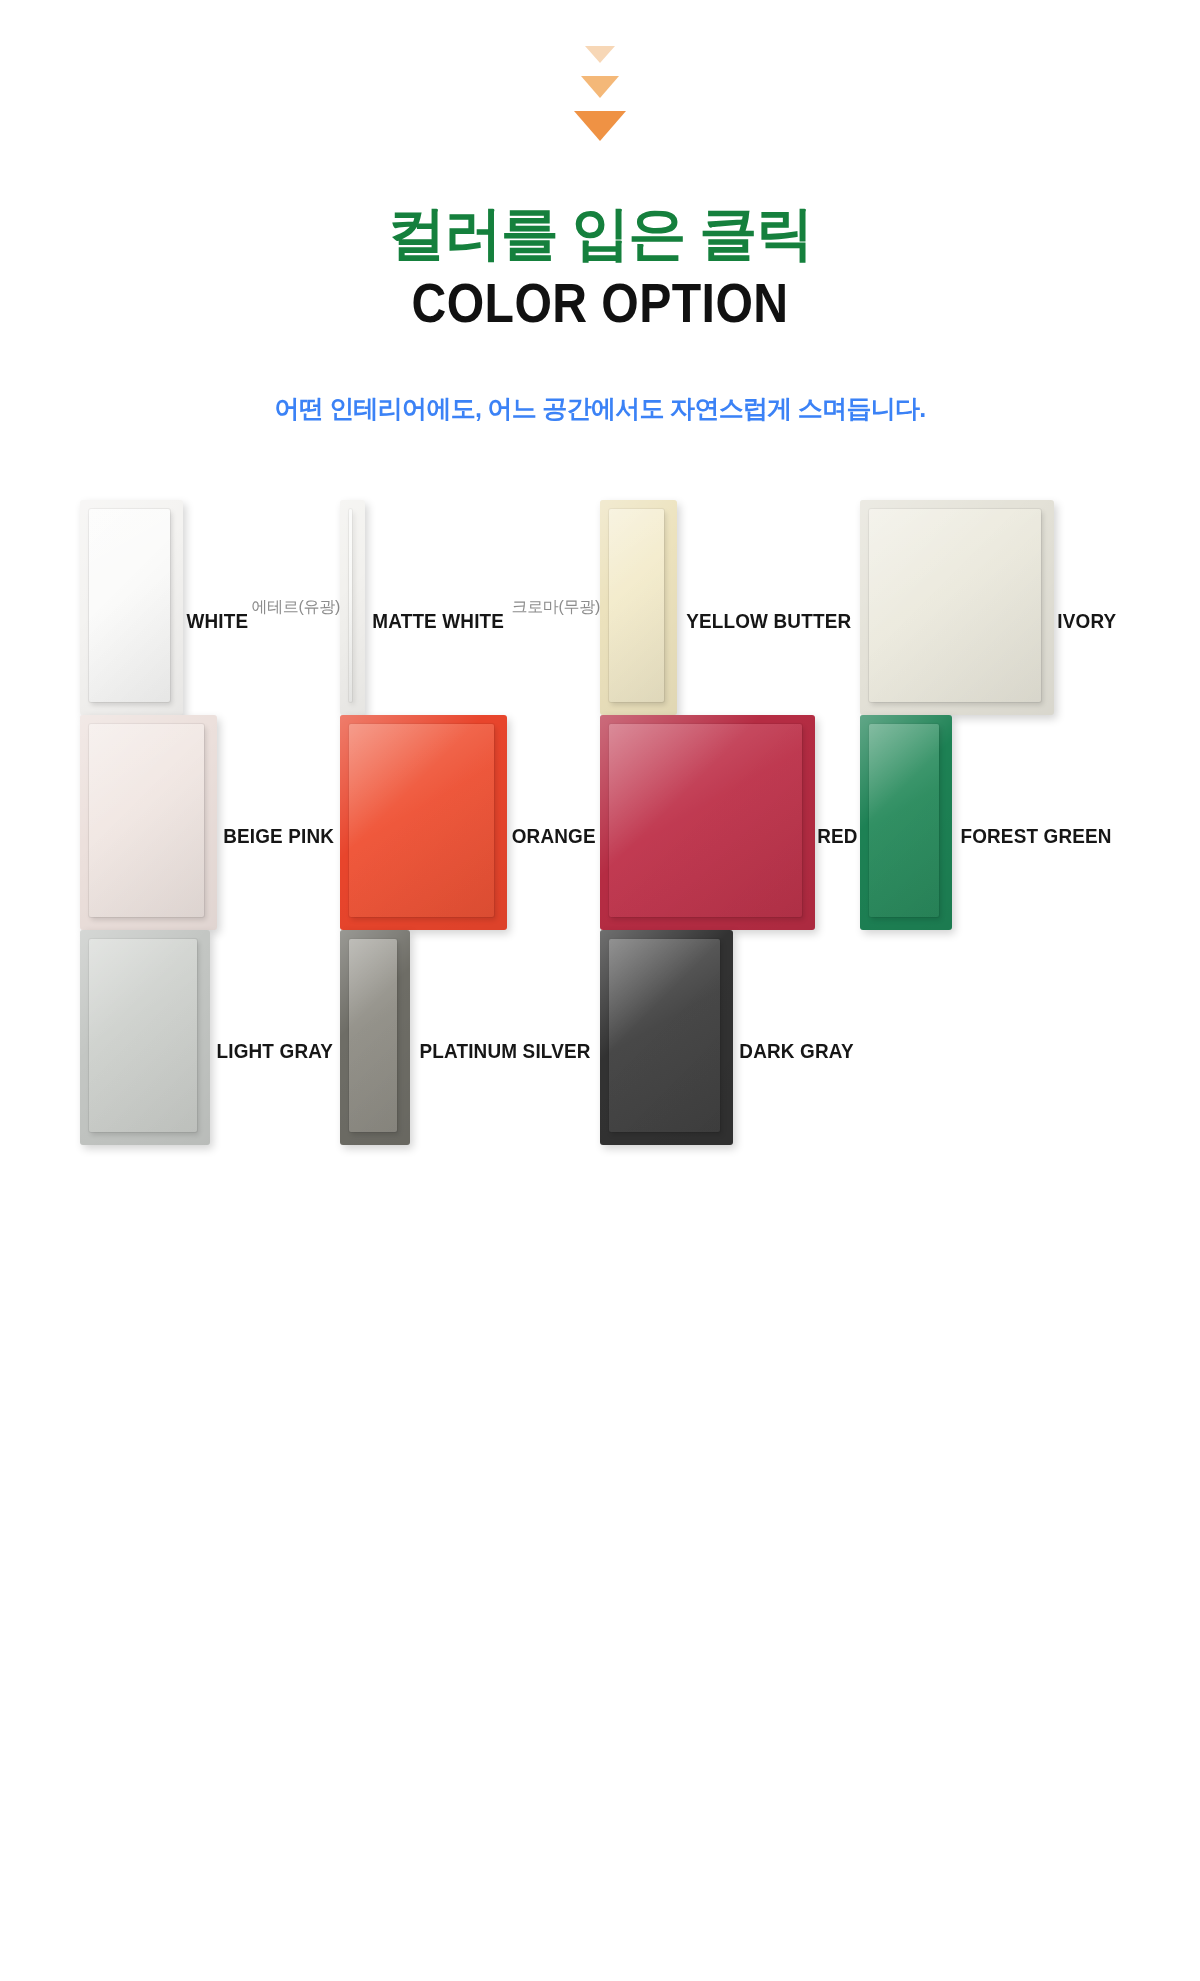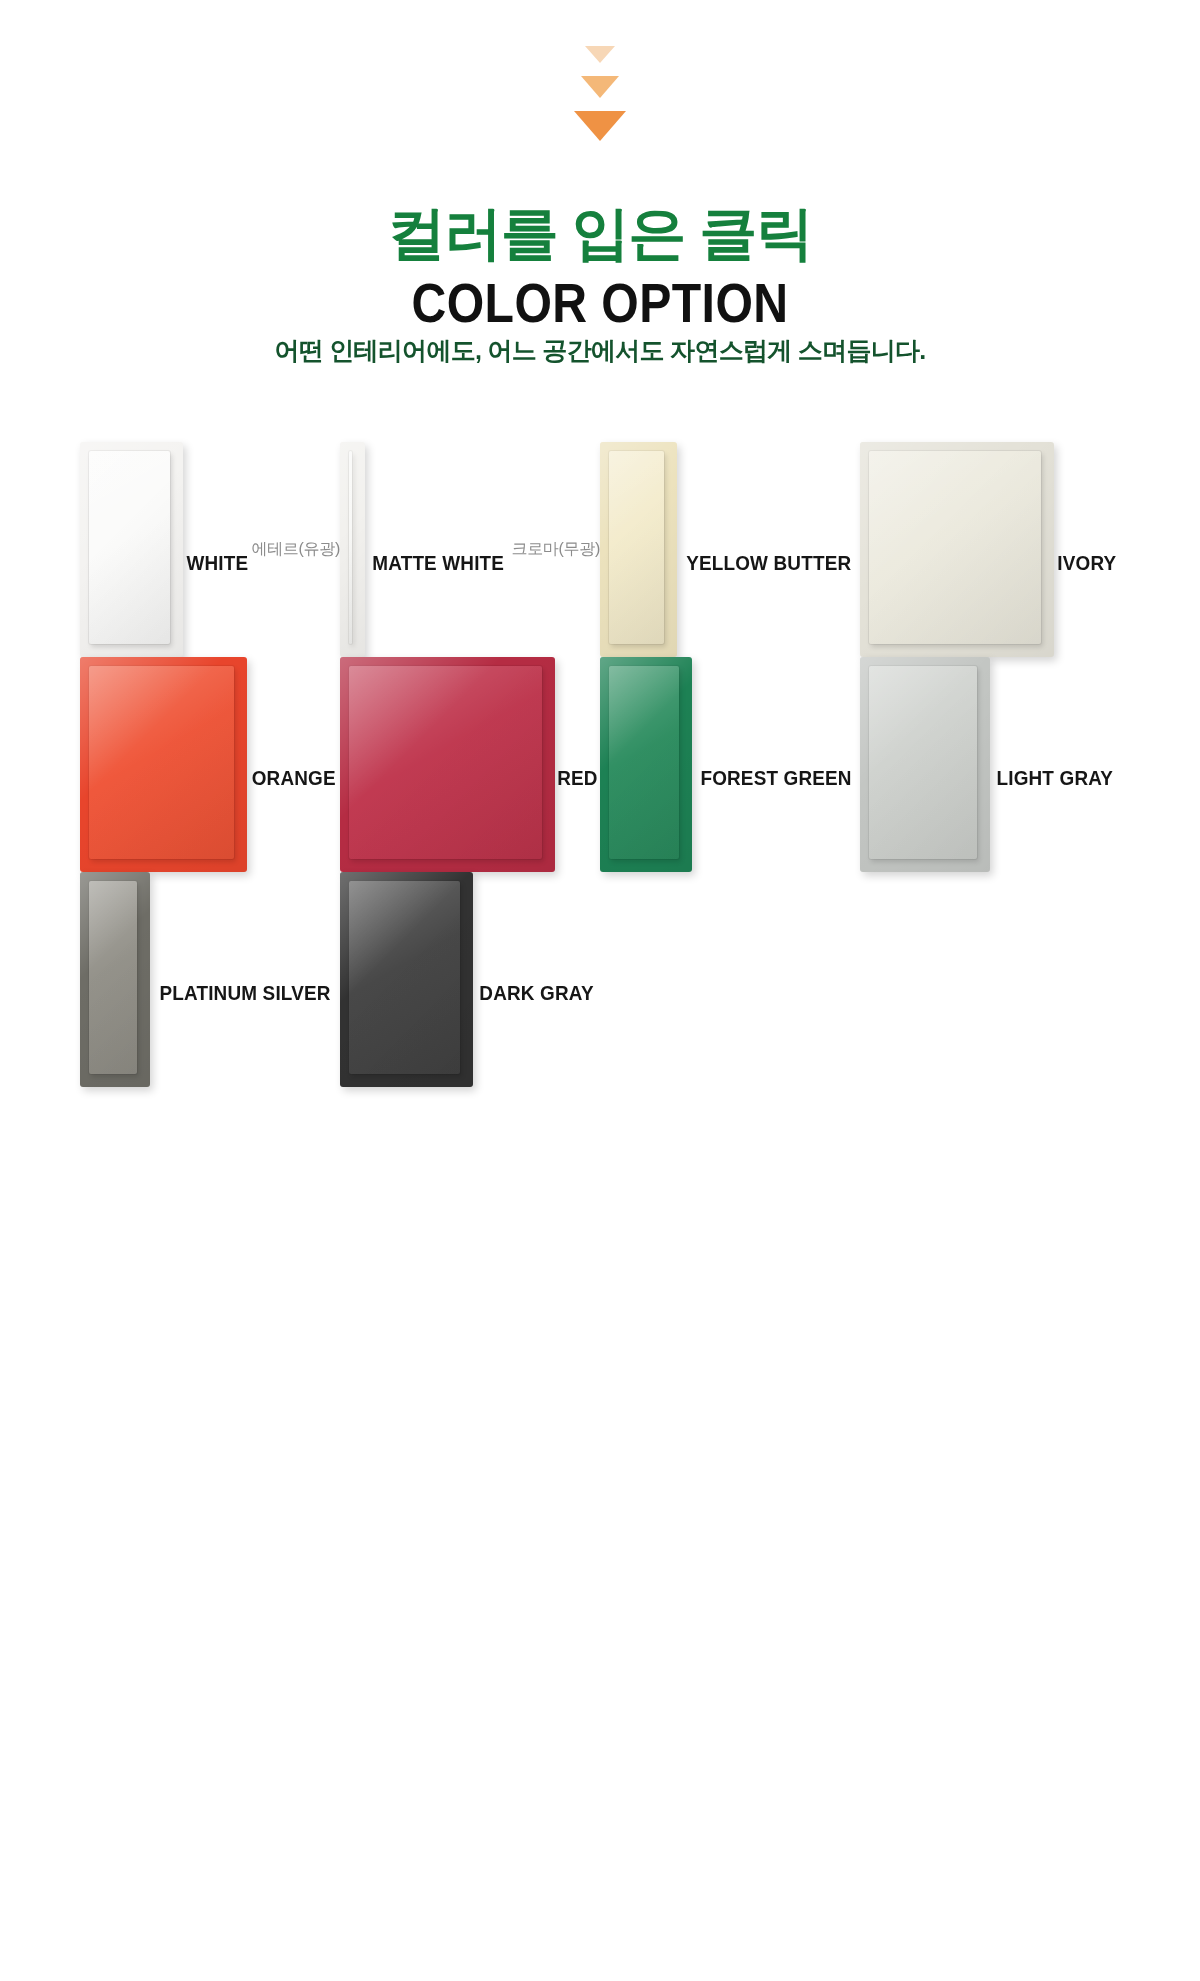--- a/index.html
+++ b/index.html
@@ -67,23 +67,24 @@
   .title-en {
     font-size: 56px;
     font-weight: 700;
     letter-spacing: 0.5px;
     line-height: 1.1;
     color: #111111;
     margin-top: 6px;
     transform: scaleX(0.86);
   }
   .subtitle {
+    margin-top: 58px;
     font-size: 25px;
     font-weight: 700;
-    color: #14532d;
+    color: #3b82f6;
     letter-spacing: -0.7px;
   }
 
   
   .grid {
     margin: 0 auto;
     padding-top: 75px;
     width: 1040px;
     display: grid;
     grid-template-columns: repeat(4, 260px);
@@ -202,20 +203,28 @@
       <div class="cell">
         <div class="plate-wrap">
           <div class="plate" style="background: rgb(228, 226, 216);">
             <div class="rocker" style="background: rgb(236, 234, 222);"></div>
           </div>
         </div>
         <div class="label">IVORY</div>
       </div>
       <div class="cell">
         <div class="plate-wrap">
+          <div class="plate" style="background: rgb(236, 224, 220);">
+            <div class="rocker" style="background: rgb(241, 231, 227);"></div>
+          </div>
+        </div>
+        <div class="label">BEIGE PINK</div>
+      </div>
+      <div class="cell">
+        <div class="plate-wrap">
           <div class="plate" style="background: rgb(232, 69, 44);">
             <div class="rocker" style="background: rgb(239, 83, 54);"></div>
           </div>
         </div>
         <div class="label">ORANGE</div>
       </div>
       <div class="cell">
         <div class="plate-wrap">
           <div class="plate" style="background: rgb(181, 44, 67);">
             <div class="rocker" style="background: rgb(191, 52, 76);"></div>

